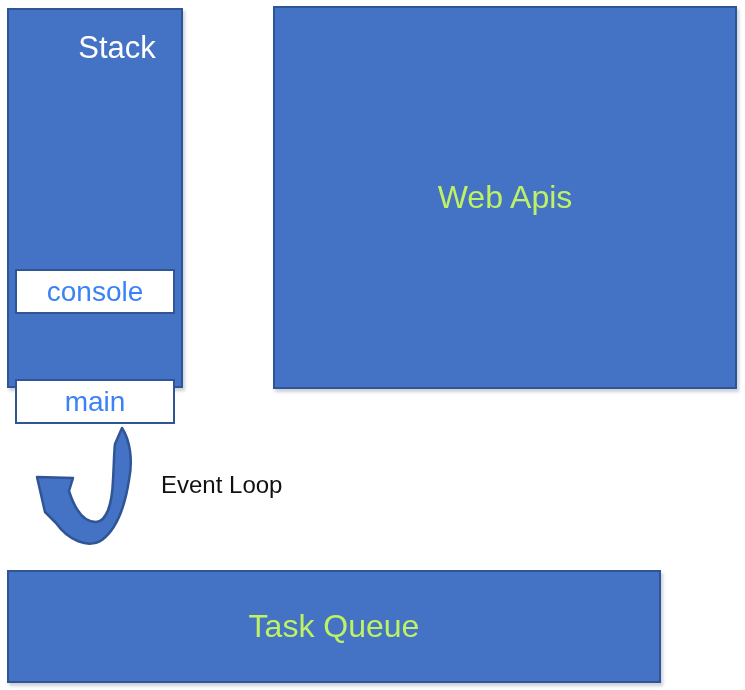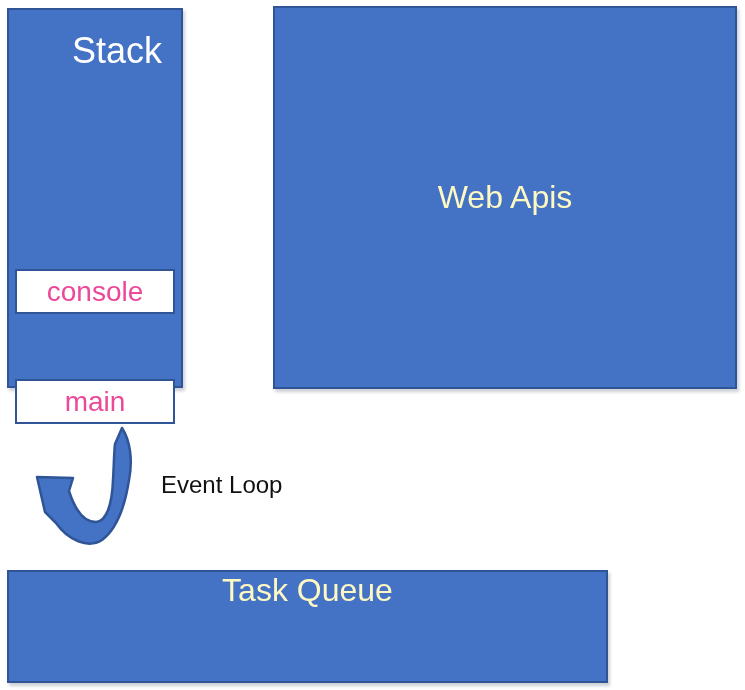--- a/index.html
+++ b/index.html
@@ -26,55 +26,56 @@
     box-sizing: border-box;
     box-shadow: 2px 3px 3px rgba(90, 100, 120, 0.30);
   }
   .stack-box {
     left: 7px; top: 8px;
     width: 176px; height: 380px;
   }
   .stack-title {
     margin-top: 20px;
     text-align: center;
-    font-size: 36px;
+    font-size: 31px;
     color: #ffffff;
     padding-left: 44px;
   }
   .frame {
     position: absolute;
     left: 6px; right: 6px;
     height: 45px;
     background: #ffffff;
     border: 2.5px solid #2F5597;
     box-sizing: border-box;
     display: flex;
     align-items: center;
     justify-content: center;
     font-size: 28px;
-    color: #ec4899;
+    color: #3b82f6;
   }
   .frame-console { top: 259px; }
   .frame-main    { top: 321px; margin-top: 48px; }
   .webapis-box {
     left: 273px; top: 6px;
     width: 464px; height: 383px;
     display: flex;
     align-items: center;
     justify-content: center;
   }
   .taskqueue-box {
     left: 7px; top: 570px;
-    width: 601px; height: 113px;
+    width: 654px; height: 113px;
     display: flex;
+    align-items: center;
     justify-content: center;
   }
   .big-title {
     font-size: 32px;
-    color: #fef9c3;
+    color: #bef264;
   }
   .eventloop-arrow {
     position: absolute;
     left: 28px; top: 418px;
     width: 108px; height: 132px;
   }
   .eventloop-label {
     position: absolute;
     left: 161px; top: 471px;
     font-size: 24px;

